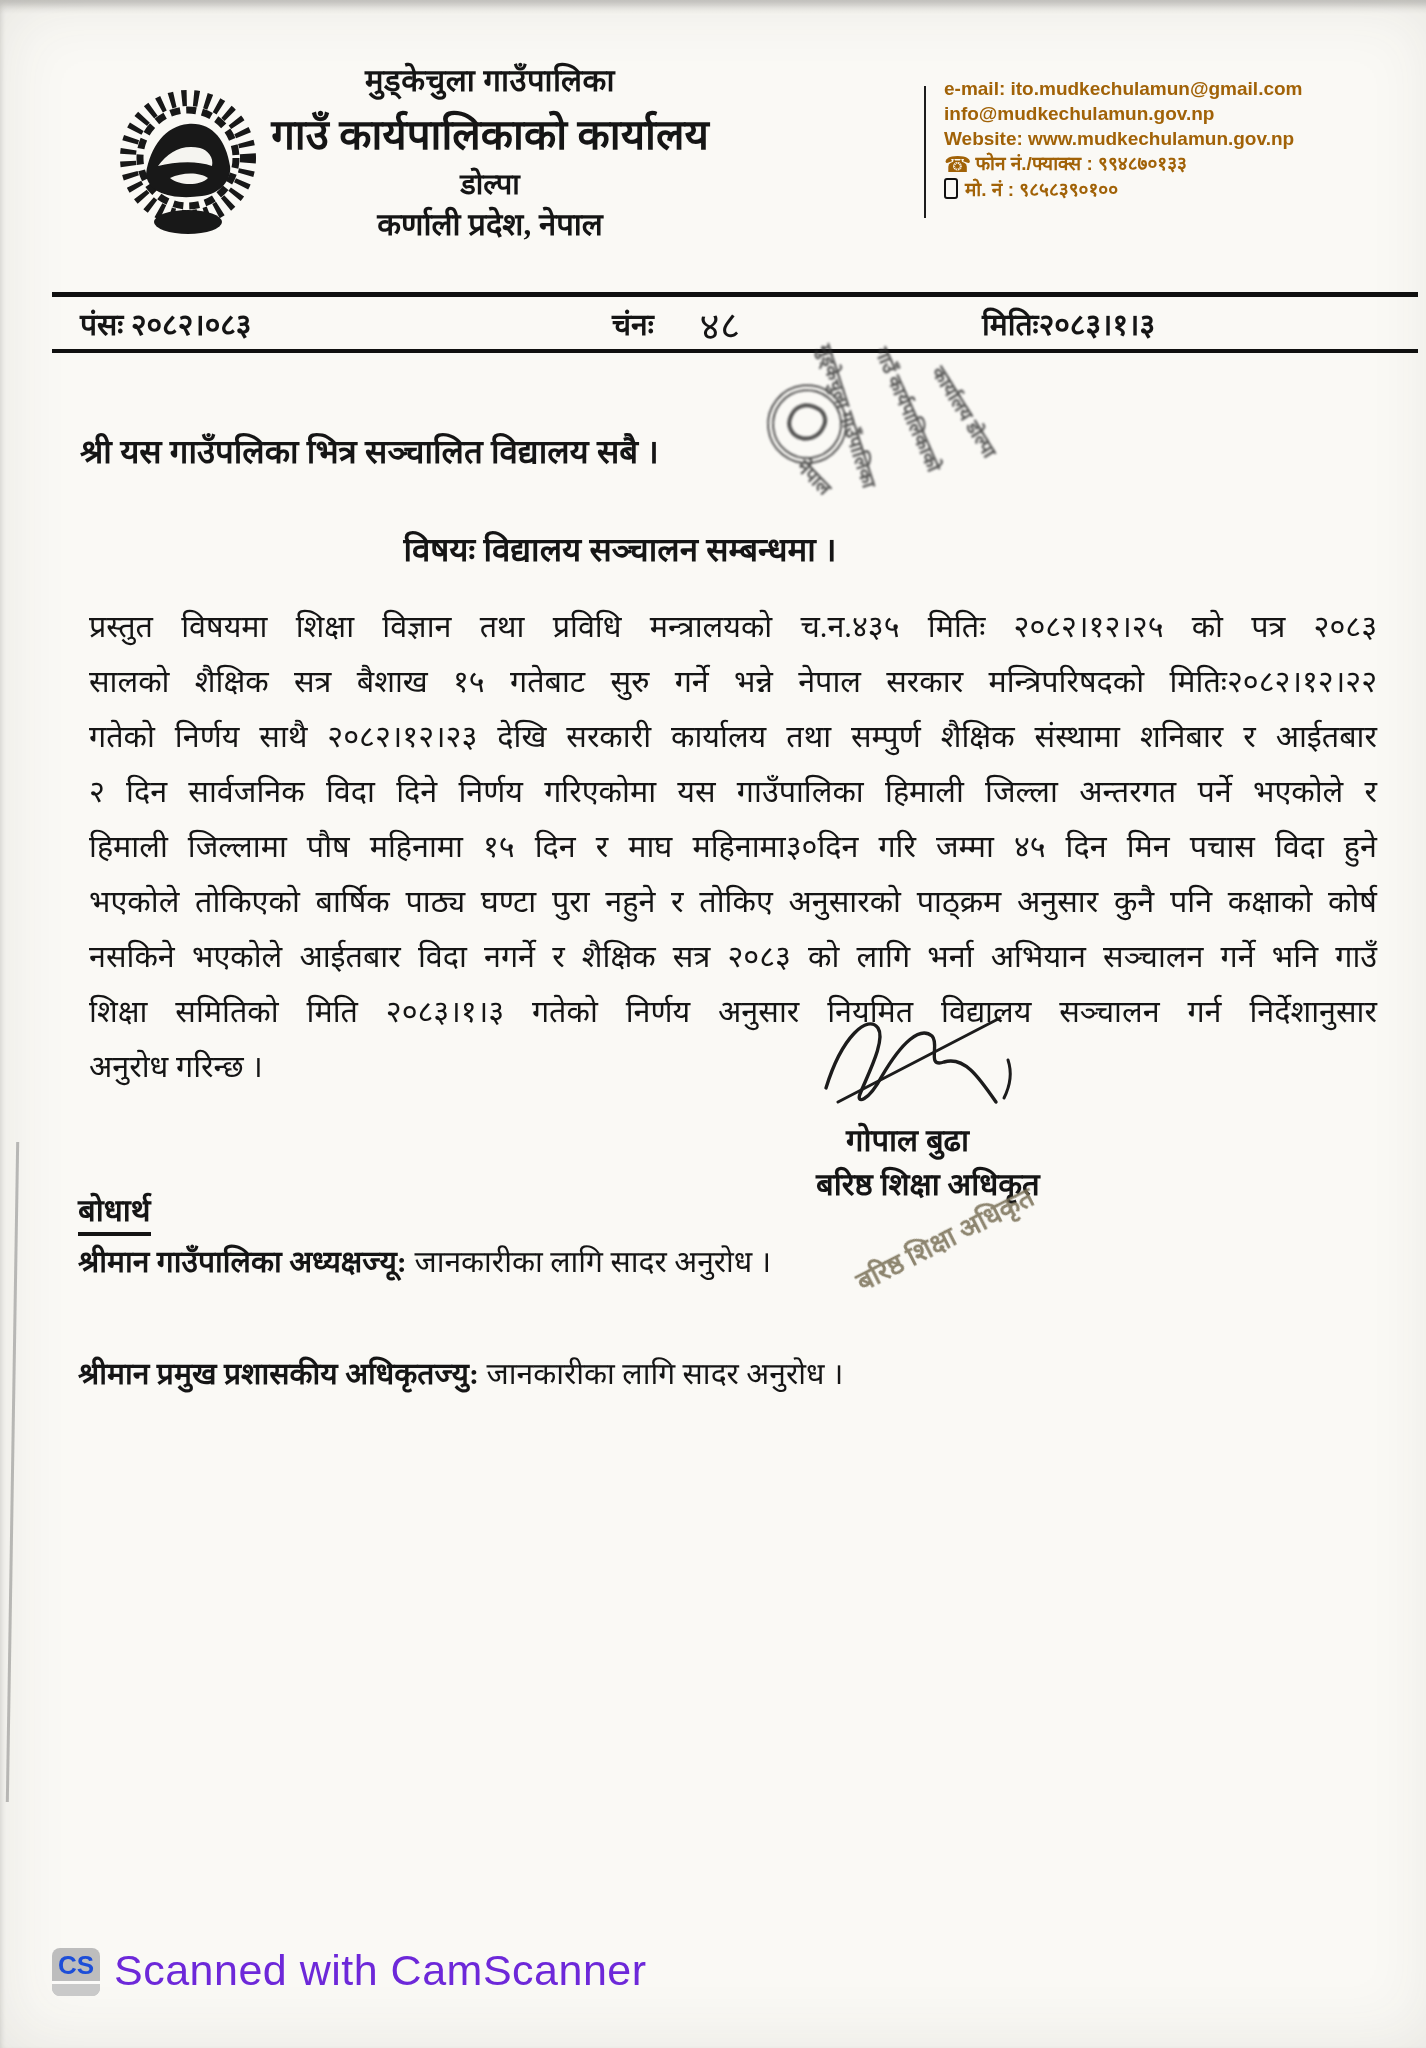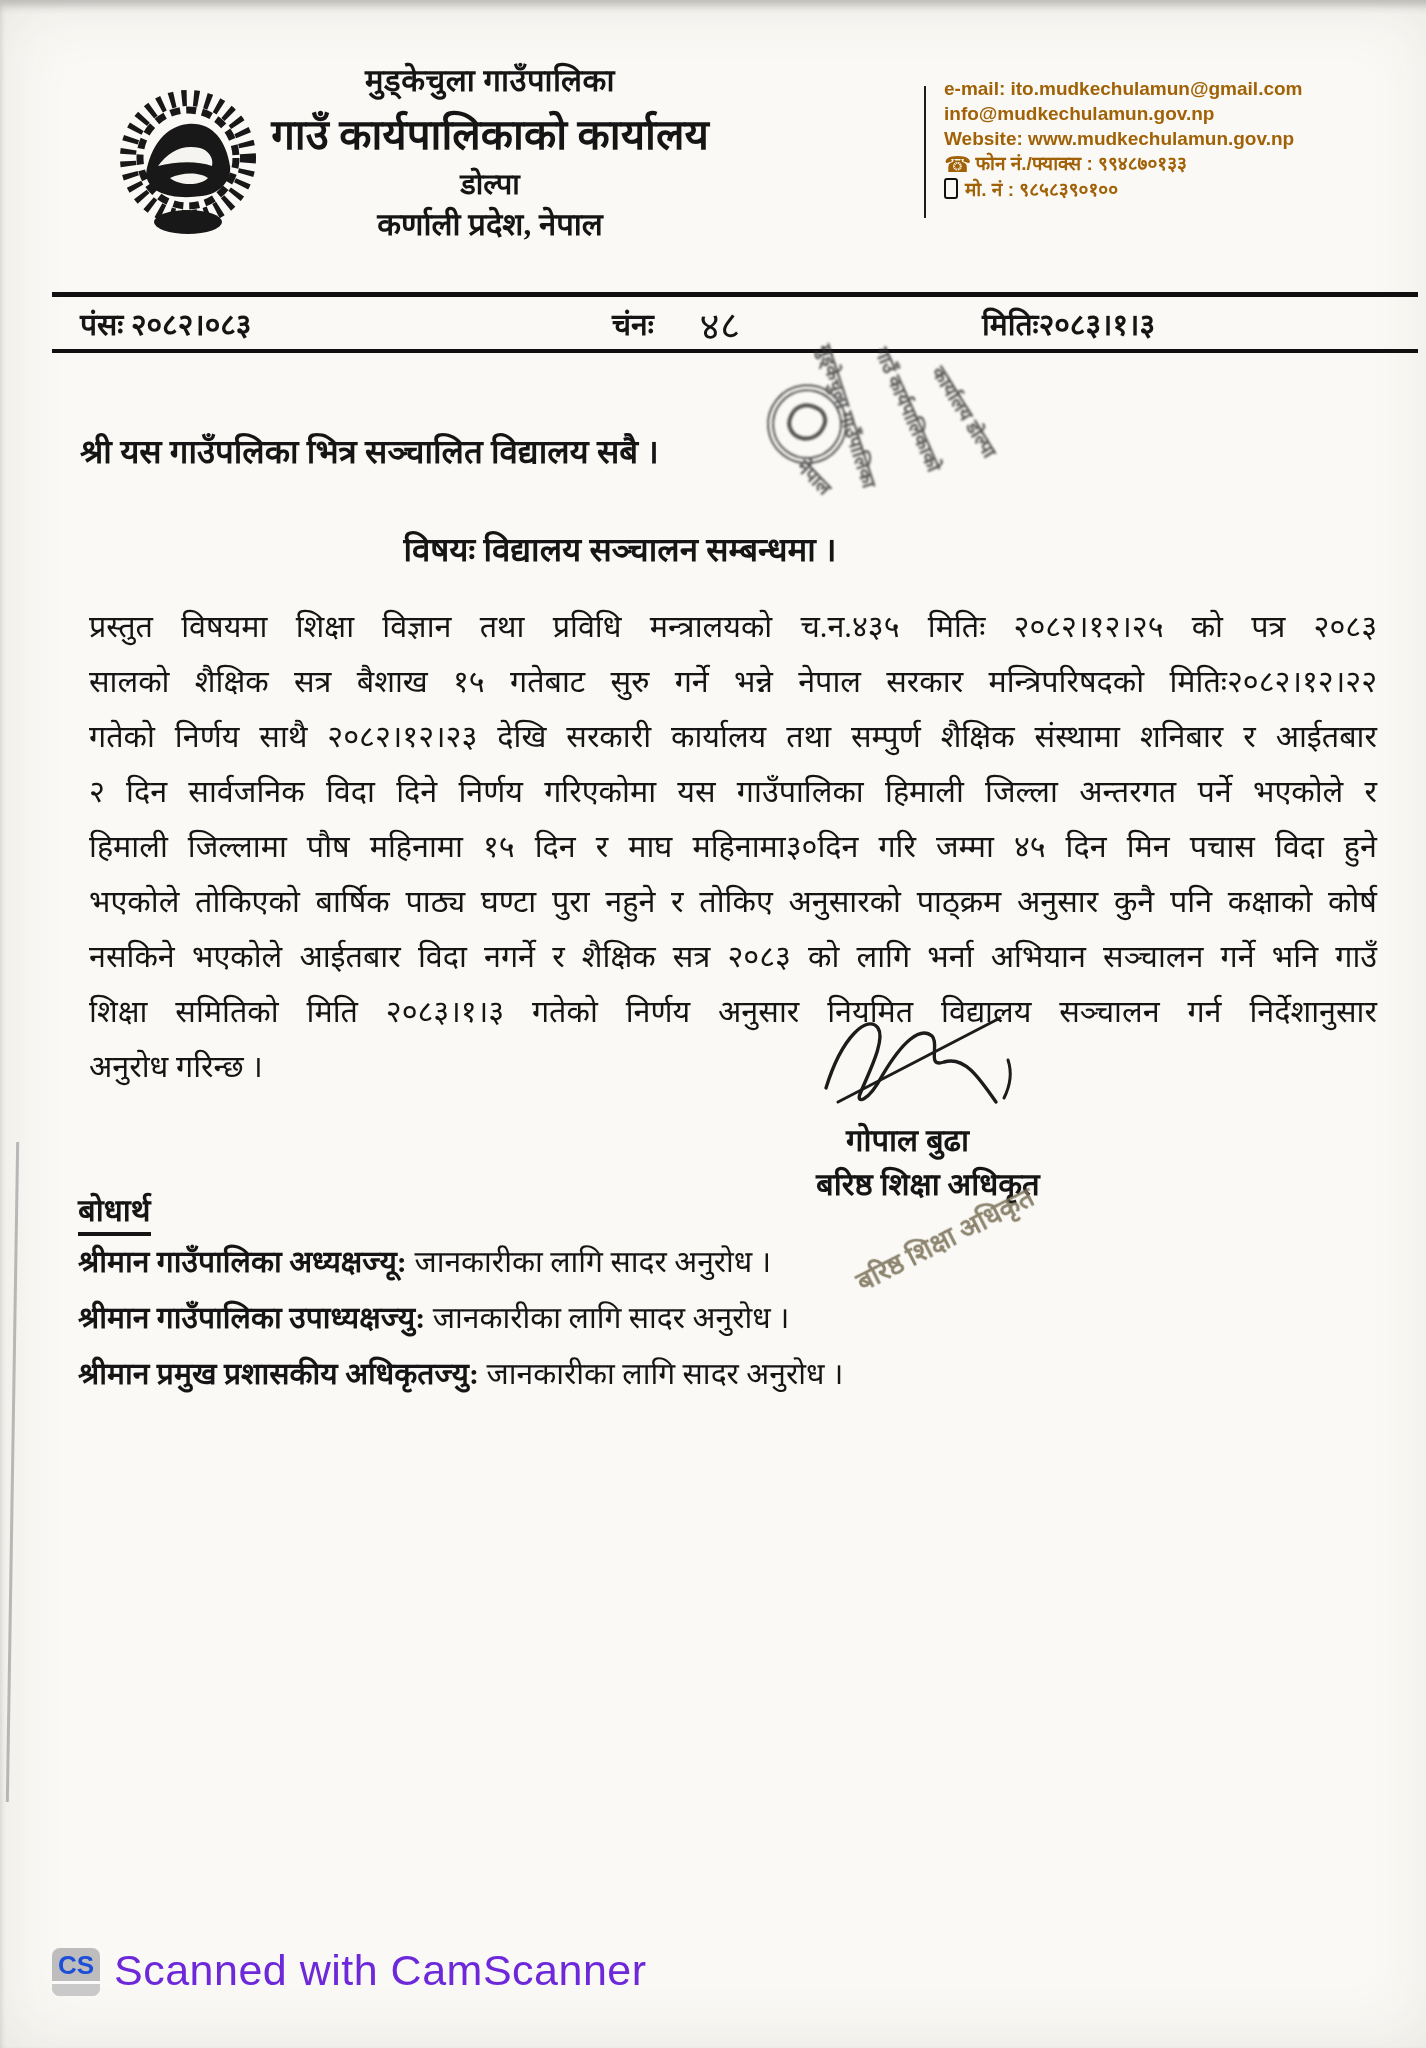--- a/index.html
+++ b/index.html
@@ -147,23 +147,20 @@
     <path d="M196,58 C200,70 198,84 192,96" fill="none" stroke="#1c1c1c" stroke-width="3" stroke-linecap="round"></path>
   </svg>
   <div class="abs sig-name">गोपाल बुढा</div>
   <div class="abs sig-title">बरिष्ठ शिक्षा अधिकृत</div>
   <div class="abs stamp2">बरिष्ठ शिक्षा अधिकृत</div>
 
   <div class="abs cc-head">बोधार्थ</div>
   <div class="abs cc cc1">
     <span class="role">श्रीमान गाउँपालिका अध्यक्षज्यू:</span><span class="note"> जानकारीका लागि  सादर अनुरोध ।</span>
   </div>
-  <div class="abs cc cc2">
-    <span class="role">श्रीमान गाउँपालिका उपाध्यक्षज्यु:</span><span class="note"> जानकारीका लागि  सादर अनुरोध ।</span>
-  </div>
   <div class="abs cc cc3">
     <span class="role">श्रीमान प्रमुख प्रशासकीय अधिकृतज्यु:</span><span class="note"> जानकारीका लागि  सादर अनुरोध ।</span>
   </div>
 
   <div class="abs edge-line"></div>
 
   <div class="abs cs-badge">
     <span class="cs-txt">CS</span>
     <div class="cs-strip"></div>
   </div>

